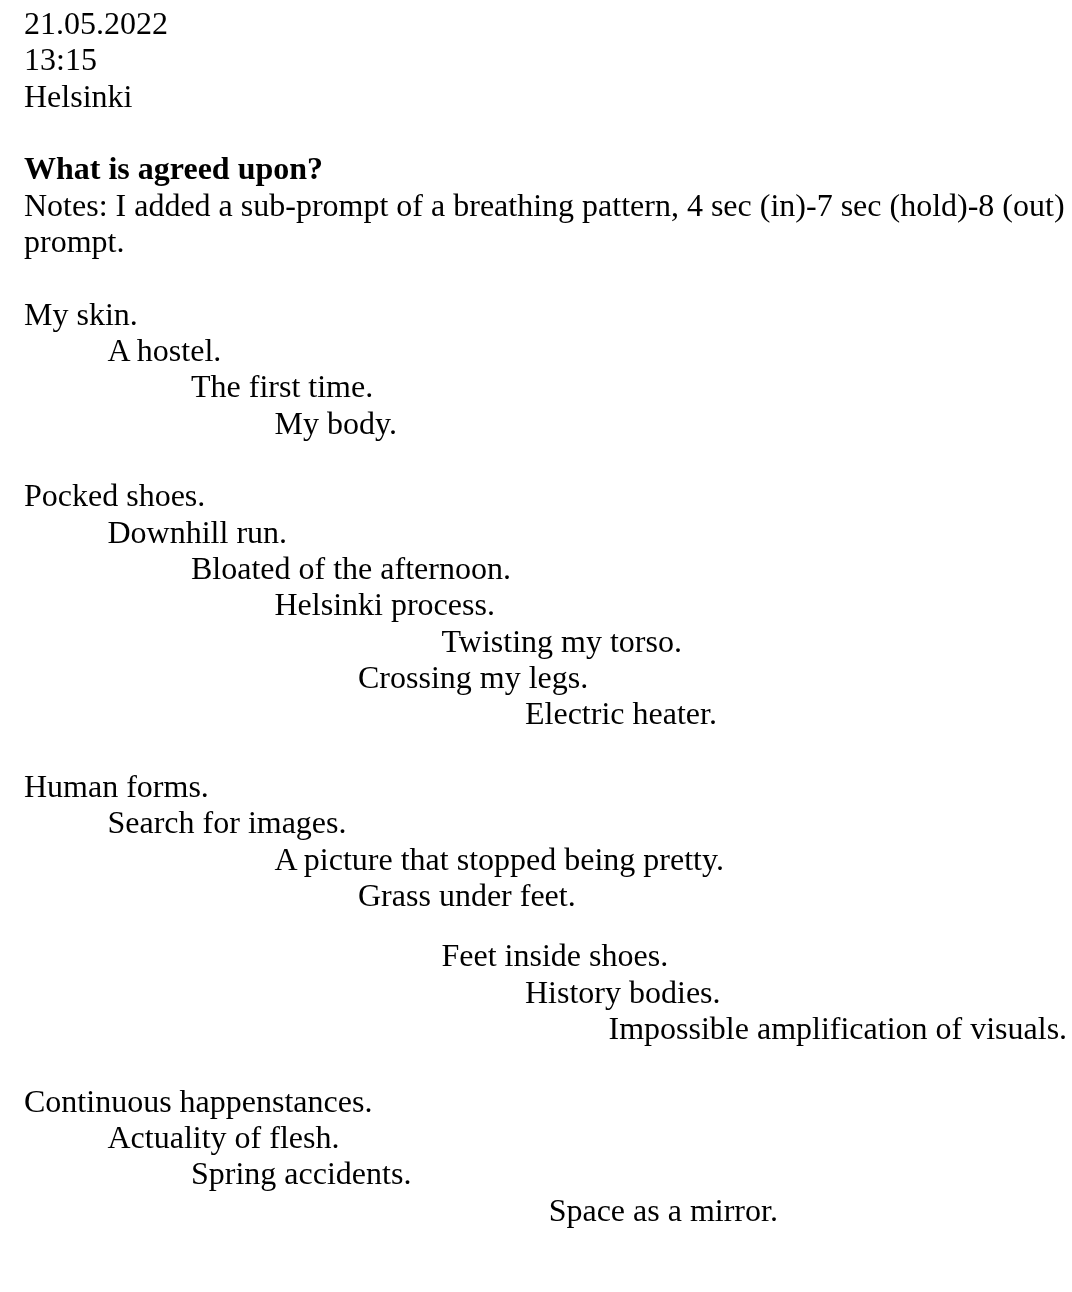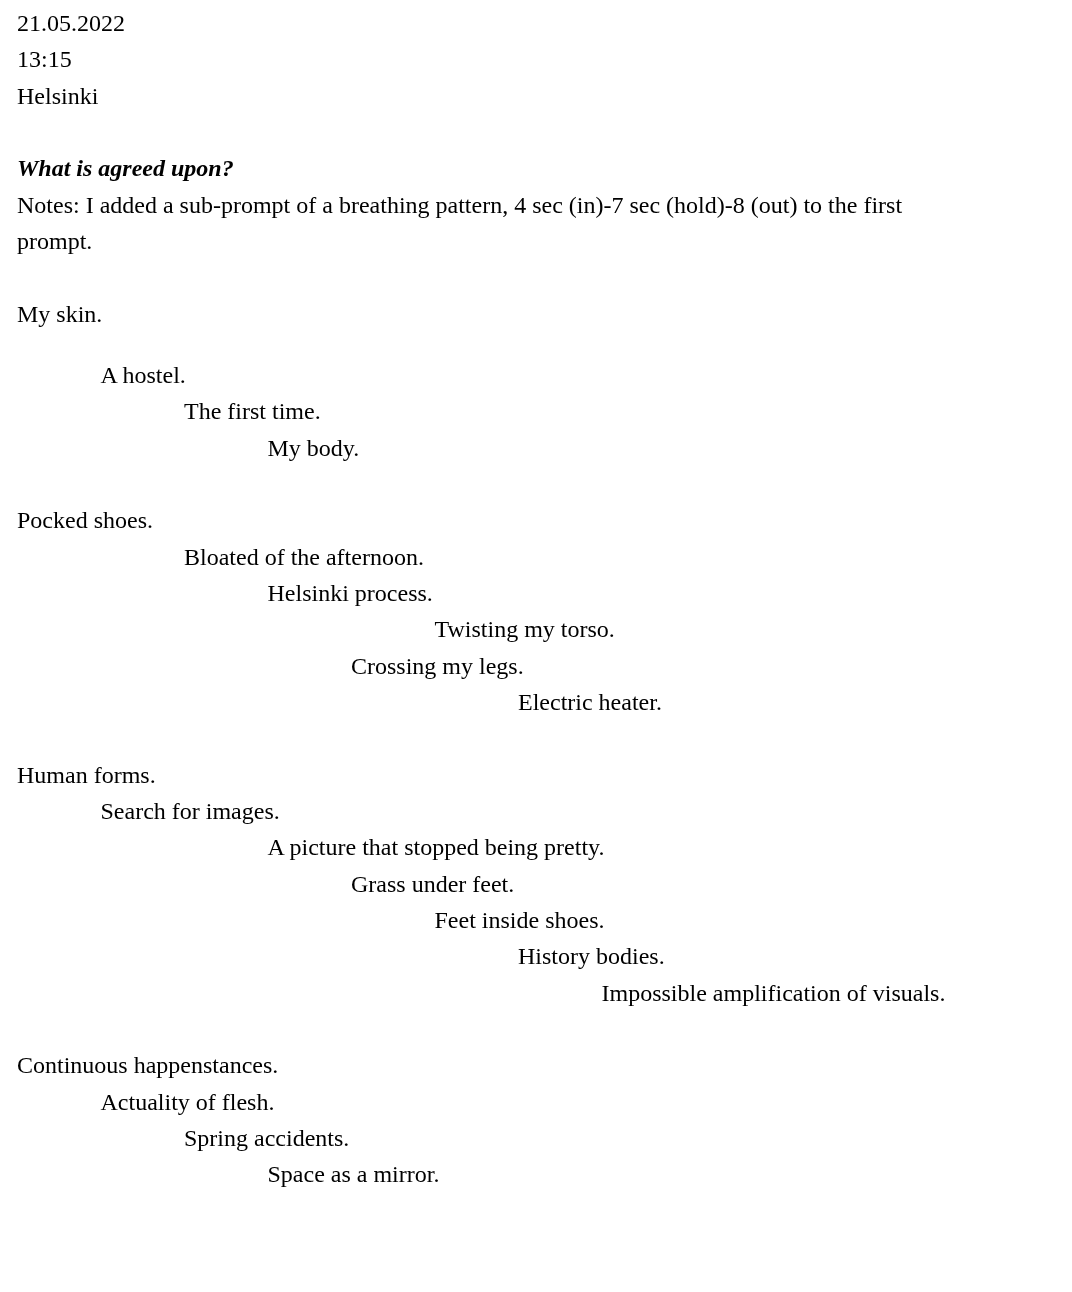--- a/index.html
+++ b/index.html
@@ -8,31 +8,30 @@
     background: #ffffff;
   }
   body {
     width: 1072px;
     height: 1292px;
     overflow: hidden;
     font-family: "Liberation Serif", "DejaVu Serif", serif;
     color: #000000;
   }
   .doc {
-    padding: 5px 20px 0 17px;
-    font-size: 24px;
+    padding: 5px 20px 0 24px;
+    font-size: 32px;
     line-height: 36.33px;
   }
   .line {
     white-space: nowrap;
     min-height: 36.33px;
   }
   .heading {
     font-weight: bold;
-    font-style: italic;
   }
   .spacer {
     height: 36.33px;
   }
 </style>
 </head>
 <body>
 
 <div class="doc">
 
@@ -43,38 +42,39 @@
   <div class="spacer"></div>
 
   <div class="line heading">What is agreed upon?</div>
   <div class="line">Notes: I added a sub-prompt of a breathing pattern, 4 sec (in)-7 sec (hold)-8 (out) to the first</div>
   <div class="line">prompt.</div>
 
   <div class="spacer"></div>
 
   <div>
       <div class="line" style="padding-left: 0px;">My skin.</div>
-      <div class="line" style="padding-left: 83.5px; margin-top: 25px;">A hostel.</div>
+      <div class="line" style="padding-left: 83.5px;">A hostel.</div>
       <div class="line" style="padding-left: 167px;">The first time.</div>
       <div class="line" style="padding-left: 250.5px;">My body.</div>
       <div class="spacer"></div>
       <div class="line" style="padding-left: 0px;">Pocked shoes.</div>
+      <div class="line" style="padding-left: 83.5px;">Downhill run.</div>
       <div class="line" style="padding-left: 167px;">Bloated of the afternoon.</div>
       <div class="line" style="padding-left: 250.5px;">Helsinki process.</div>
       <div class="line" style="padding-left: 417.5px;">Twisting my torso.</div>
       <div class="line" style="padding-left: 334px;">Crossing my legs.</div>
       <div class="line" style="padding-left: 501px;">Electric heater.</div>
       <div class="spacer"></div>
       <div class="line" style="padding-left: 0px;">Human forms.</div>
       <div class="line" style="padding-left: 83.5px;">Search for images.</div>
       <div class="line" style="padding-left: 250.5px;">A picture that stopped being pretty.</div>
       <div class="line" style="padding-left: 334px;">Grass under feet.</div>
-      <div class="line" style="padding-left: 417.5px;">Feet inside shoes.</div>
+      <div class="line" style="padding-left: 417.5px; margin-top: 24px;">Feet inside shoes.</div>
       <div class="line" style="padding-left: 501px;">History bodies.</div>
       <div class="line" style="padding-left: 584.5px;">Impossible amplification of visuals.</div>
       <div class="spacer"></div>
       <div class="line" style="padding-left: 0px;">Continuous happenstances.</div>
       <div class="line" style="padding-left: 83.5px;">Actuality of flesh.</div>
       <div class="line" style="padding-left: 167px;">Spring accidents.</div>
-      <div class="line" style="padding-left: 250.5px;">Space as a mirror.</div>
+      <div class="line" style="padding-left: 250.5px; text-align: center;">Space as a mirror.</div>
     </div>
 
 </div>
 
 </body></html>

